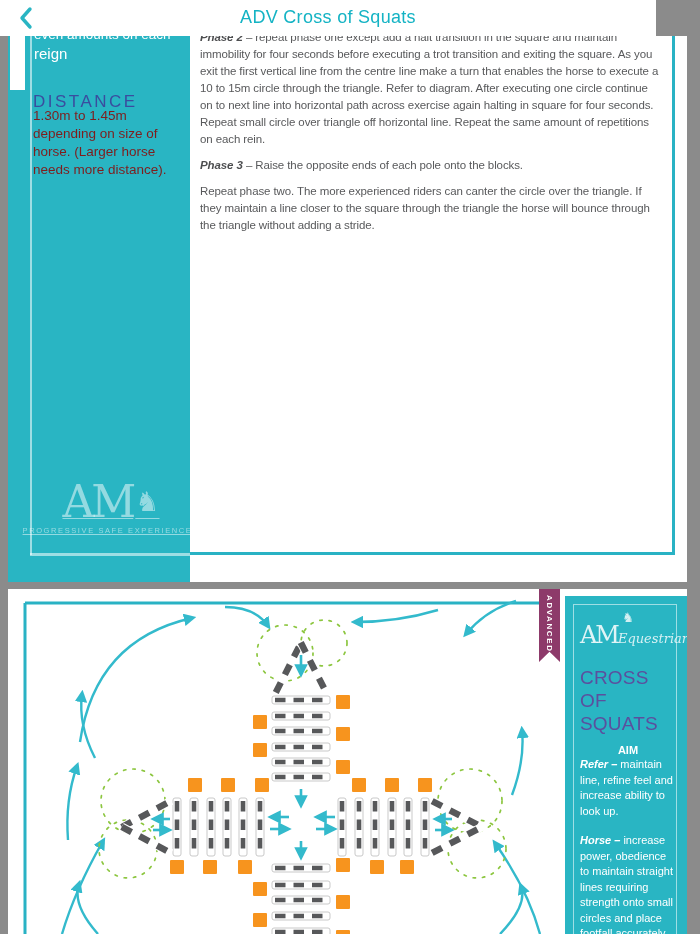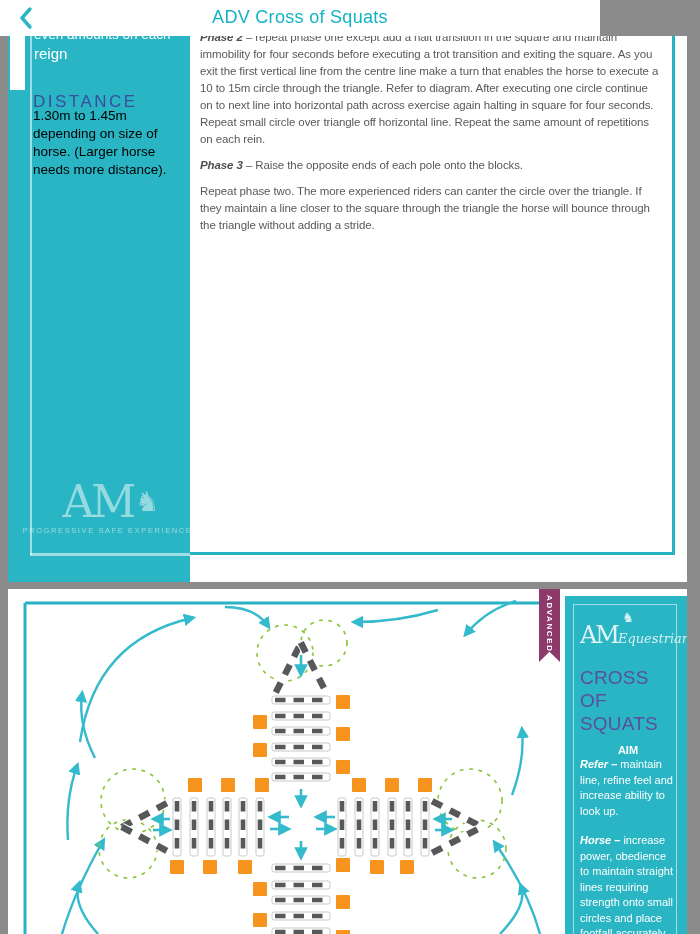--- a/index.html
+++ b/index.html
@@ -1,36 +1,36 @@
 <!DOCTYPE html>
 <html><head>
 <meta charset="utf-8">
 <style>
   html,body{margin:0;padding:0;background:#6e6e6e;}
   *{box-sizing:border-box;}
   .app{position:relative;width:700px;height:934px;background:#8b8b8b;overflow:hidden;
        font-family:"Liberation Sans",sans-serif;margin:0 auto;}
   
-  .header{position:absolute;left:0;top:0;width:600px;height:36px;background:#ffffff;z-index:30;}
+  .header{position:absolute;left:0;top:0;width:656px;height:36px;background:#ffffff;z-index:30;}
   .back-btn{position:absolute;left:14px;top:5px;width:26px;height:26px;cursor:pointer;}
   .hdr-title{position:absolute;left:0;top:7px;width:100%;text-align:center;
              font-size:18px;letter-spacing:.3px;color:#14b3c4;}
   
   .page1{position:absolute;left:8px;top:36px;width:679px;height:546px;background:#ffffff;overflow:hidden;}
   .p1-sidebar{position:absolute;left:0;top:0;width:182px;height:546px;background:#29b5c3;}
   .p1-notch{position:absolute;left:2px;top:0;width:15px;height:54px;background:#ffffff;}
   .p1-innerline{position:absolute;left:22px;top:0;width:2px;height:519px;background:rgba(255,255,255,.55);}
   .p1-bot-light{position:absolute;left:22px;top:517px;width:160px;height:2.5px;background:rgba(255,255,255,.55);}
   .p1-bot-teal{position:absolute;left:182px;top:516px;width:485px;height:3px;background:#29b2c4;}
   .p1-right-teal{position:absolute;left:664px;top:0;width:3px;height:519px;background:#29b2c4;}
   .sb-clip{position:absolute;left:26px;top:-9px;color:#fff;font-size:13.5px;}
   .sb-reign{position:absolute;left:26px;top:9px;color:#fff;font-size:15px;}
   .sb-distance{position:absolute;left:25px;top:56px;color:#3a4d9f;font-size:17px;letter-spacing:2.5px;font-weight:500;}
-  .sb-dist-text{position:absolute;left:25px;top:71px;width:152px;color:#000000;font-size:13.5px;line-height:18px;}
-  .p1-logo{position:absolute;left:0;top:444px;width:206px;text-align:center;color:rgba(255,255,255,.5);}
+  .sb-dist-text{position:absolute;left:25px;top:71px;width:152px;color:#7f1d1d;font-size:13.5px;line-height:18px;}
+  .p1-logo{position:absolute;left:0;top:444px;width:206px;text-align:center;color:rgba(255,255,255,.5);text-decoration:underline;}
   .p1-logo .am{font-family:"DejaVu Serif",serif;font-size:44px;line-height:44px;letter-spacing:-3px;}
   .p1-logo .horse{font-size:27px;vertical-align:6px;margin-left:2px;}
   .p1-logo .tag{font-size:7.5px;letter-spacing:1.6px;white-space:nowrap;margin-top:2px;}
   .p1-content{position:absolute;left:192px;top:0;width:462px;color:#58595b;
               font-size:11.5px;line-height:17px;letter-spacing:-.1px;}
   .p1-content p{margin:0;}
   .ph-label{font-weight:bold;font-style:italic;color:#4d4e50;}
   .para2{margin-top:-7px !important;}
   .para3{margin-top:9px !important;}
   .para4{margin-top:9px !important;}

